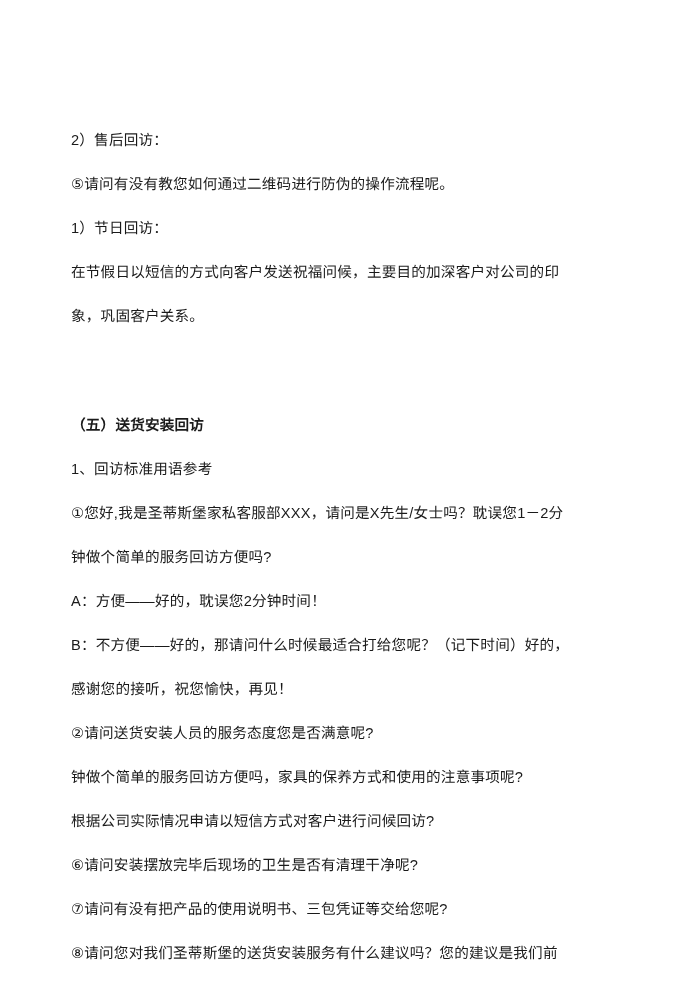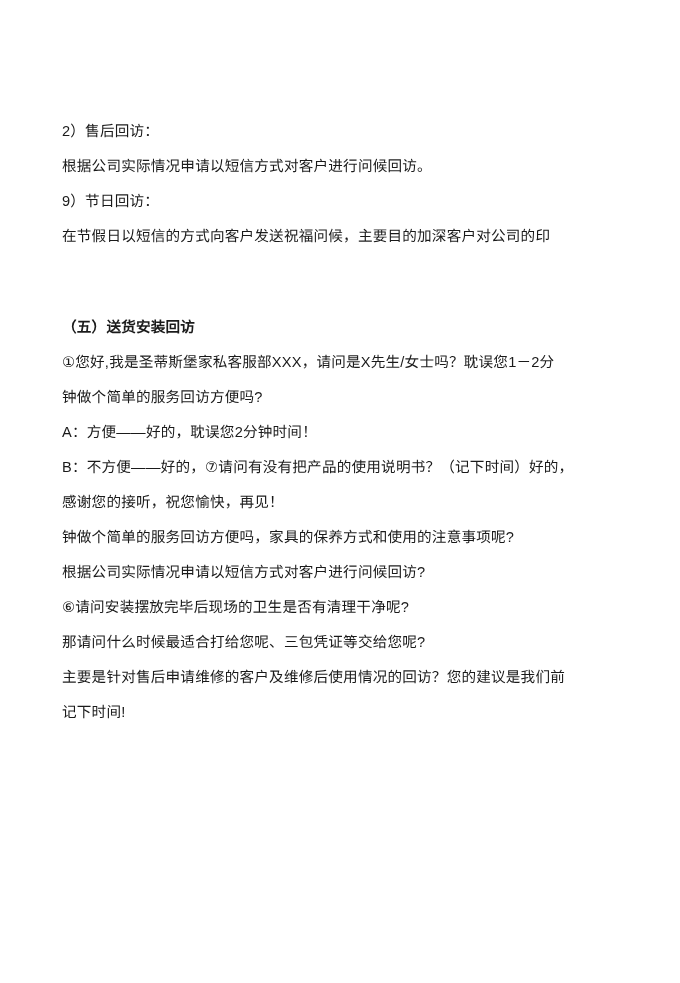--- a/index.html
+++ b/index.html
@@ -21,58 +21,61 @@
     box-sizing: border-box;
     padding: 112px 58px 40px 58px;
   }
   .doc-body {
     font-size: 14.6px;
     line-height: 31px;
     letter-spacing: 0.2px;
     text-align: justify;
   }
   p.line {
-    margin: 4px;
+    margin: 13px;
     padding: 0;
     white-space: pre-wrap;
   }
   .spacer-md {
     height: 26px;
   }
   .section-head {
     font-weight: bold;
   }
 </style>
 </head>
 <body>
 
 <div class="page">
   <div class="doc-body">
 
     <div>
       <p class="line">2）售后回访：</p>
-      <p class="line">根据公司实际情况申请以短信方式对客户进行问候回访。</p>
-      <p class="line">9）节日回访：</p>
+      <p class="line">⑤请问有没有教您如何通过二维码进行防伪的操作流程呢。</p>
+      <p class="line">1）节日回访：</p>
       <p class="line">在节假日以短信的方式向客户发送祝福问候，主要目的加深客户对公司的印</p>
+      <p class="line">象，巩固客户关系。</p>
     </div>
 
     <div class="spacer-md"></div>
 
 
     <div class="spacer-md"></div>
 
     <div>
       <p class="line section-head">（五）送货安装回访</p>
+      <p class="line">1、回访标准用语参考</p>
       <p class="line">①您好,我是圣蒂斯堡家私客服部XXX，请问是X先生/女士吗？耽误您1－2分</p>
       <p class="line">钟做个简单的服务回访方便吗?</p>
       <p class="line">A：方便——好的，耽误您2分钟时间！</p>
-      <p class="line">B：不方便——好的，⑦请问有没有把产品的使用说明书？（记下时间）好的，</p>
+      <p class="line">B：不方便——好的，那请问什么时候最适合打给您呢？（记下时间）好的，</p>
       <p class="line">感谢您的接听，祝您愉快，再见！</p>
+      <p class="line">②请问送货安装人员的服务态度您是否满意呢?</p>
       <p class="line">钟做个简单的服务回访方便吗，家具的保养方式和使用的注意事项呢?</p>
       <p class="line">根据公司实际情况申请以短信方式对客户进行问候回访?</p>
       <p class="line">⑥请问安装摆放完毕后现场的卫生是否有清理干净呢?</p>
-      <p class="line">那请问什么时候最适合打给您呢、三包凭证等交给您呢?</p>
-      <p class="line">主要是针对售后申请维修的客户及维修后使用情况的回访？您的建议是我们前</p>
+      <p class="line">⑦请问有没有把产品的使用说明书、三包凭证等交给您呢?</p>
+      <p class="line">⑧请问您对我们圣蒂斯堡的送货安装服务有什么建议吗？您的建议是我们前</p>
       <p class="line">记下时间!</p>
     </div>
 
   </div>
 </div>
 
 </body></html>

